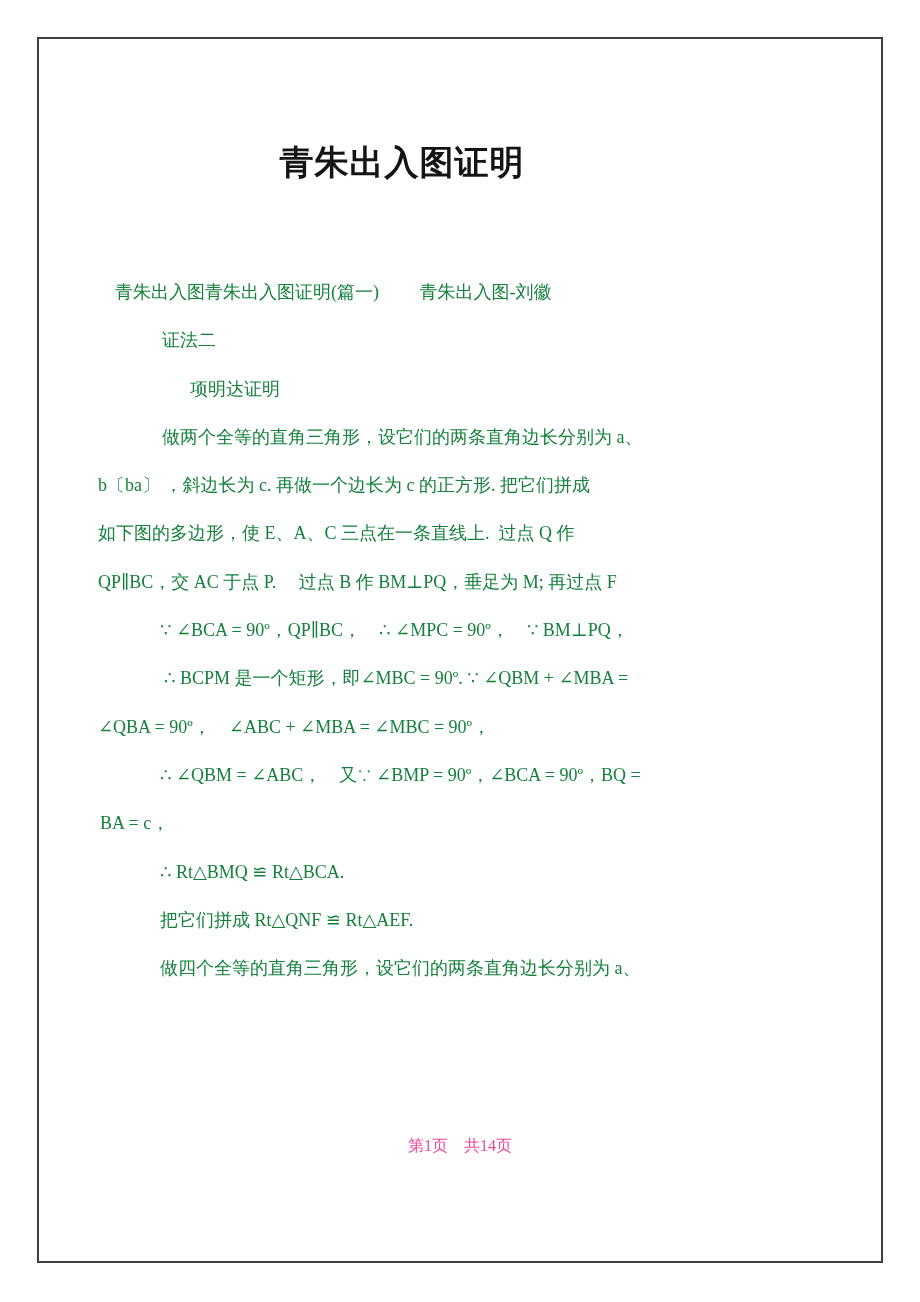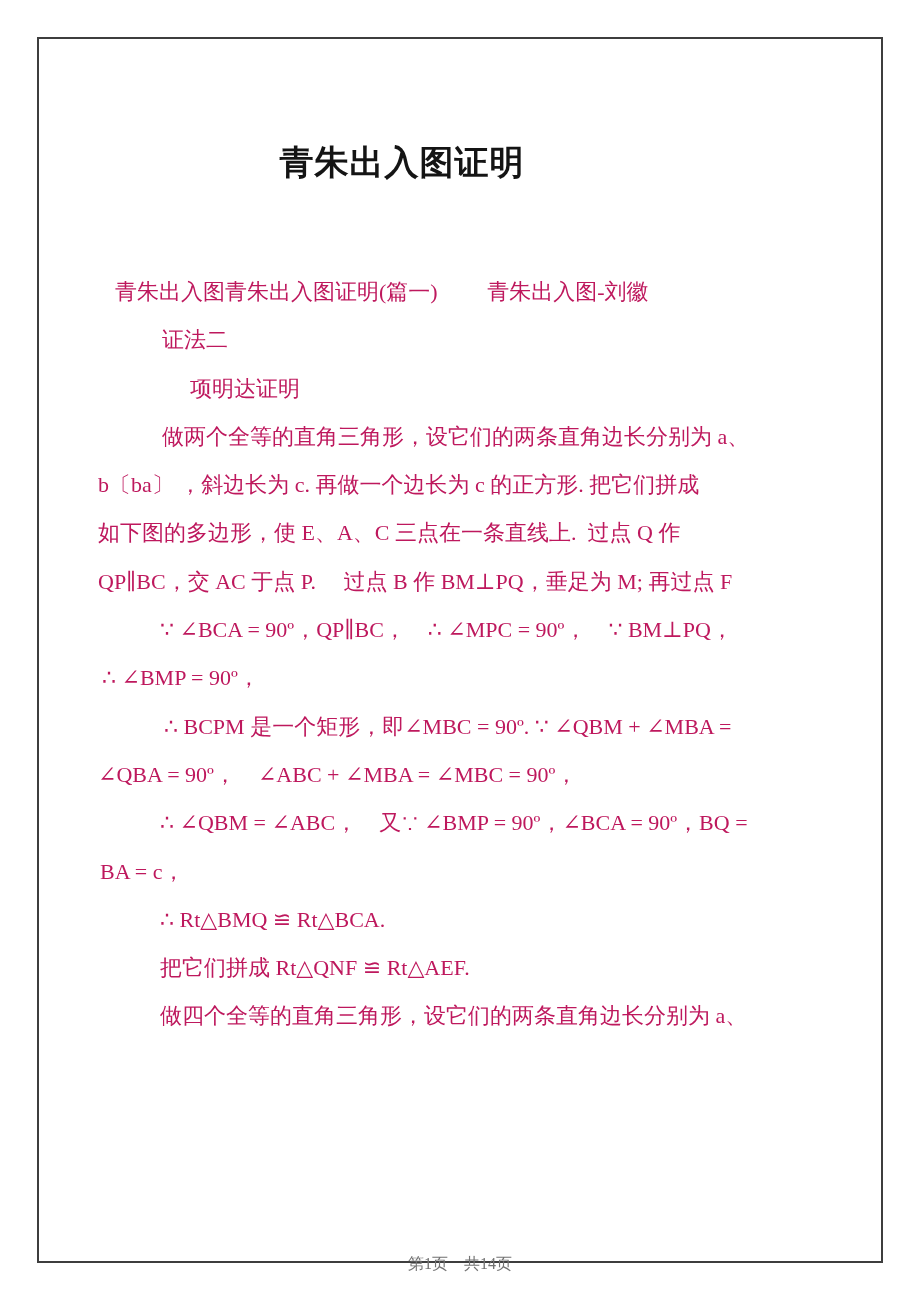--- a/index.html
+++ b/index.html
@@ -41,51 +41,50 @@
   }
   .doc-body {
     position: absolute;
     left: 98px;
     top: 268px;
     width: 742px;
   }
   .text-line {
     height: 48.3px;
     line-height: 48.3px;
-    font-size: 22px;
+    font-size: 18px;
     white-space: pre;
-    color: #be185d;
+    color: #15803d;
   }
   .doc-footer {
     position: absolute;
     left: 0;
-    top: 1254px;
+    top: 1136px;
     width: 920px;
     text-align: center;
     font-size: 16px;
     line-height: 20px;
-    color: #737373;
+    color: #ec4899;
   }
 </style>
 </head>
 <body>
 
 <div class="page">
   <div class="sheet"></div>
   <h1 class="doc-title">青朱出入图证明</h1>
   <div class="doc-body">
       <div class="text-line" style="padding-left: 17px;">青朱出入图青朱出入图证明(篇一)　　 青朱出入图-刘徽</div>
       <div class="text-line" style="padding-left: 64px;">证法二</div>
       <div class="text-line" style="padding-left: 92px;">项明达证明</div>
       <div class="text-line" style="padding-left: 64px;">做两个全等的直角三角形，设它们的两条直角边长分别为 a、</div>
       <div class="text-line" style="padding-left: 0px;">b〔ba〕 ，斜边长为 c. 再做一个边长为 c 的正方形. 把它们拼成</div>
       <div class="text-line" style="padding-left: 0px;">如下图的多边形，使 E、A、C 三点在一条直线上.  过点 Q 作</div>
       <div class="text-line" style="padding-left: 0px;">QP∥BC，交 AC 于点 P. 　过点 B 作 BM⊥PQ，垂足为 M; 再过点 F</div>
       <div class="text-line" style="padding-left: 62px;">∵ ∠BCA = 90º，QP∥BC，　∴ ∠MPC = 90º，　∵ BM⊥PQ，</div>
-      <div class="text-line" style="padding-left: 4px;">∴ ∠BMP = 90º，</div>
       <div class="text-line" style="padding-left: 66px;">∴ BCPM 是一个矩形，即∠MBC = 90º. ∵ ∠QBM + ∠MBA =</div>
       <div class="text-line" style="padding-left: 0px;">∠QBA = 90º，　∠ABC + ∠MBA = ∠MBC = 90º，</div>
       <div class="text-line" style="padding-left: 62px;">∴ ∠QBM = ∠ABC，　又∵ ∠BMP = 90º，∠BCA = 90º，BQ =</div>
       <div class="text-line" style="padding-left: 2px;">BA = c，</div>
       <div class="text-line" style="padding-left: 62px;">∴ Rt△BMQ ≌ Rt△BCA.</div>
       <div class="text-line" style="padding-left: 62px;">把它们拼成 Rt△QNF ≌ Rt△AEF.</div>
       <div class="text-line" style="padding-left: 62px;">做四个全等的直角三角形，设它们的两条直角边长分别为 a、</div>
     </div>
   <div class="doc-footer">第1页　共14页</div>
 </div>

